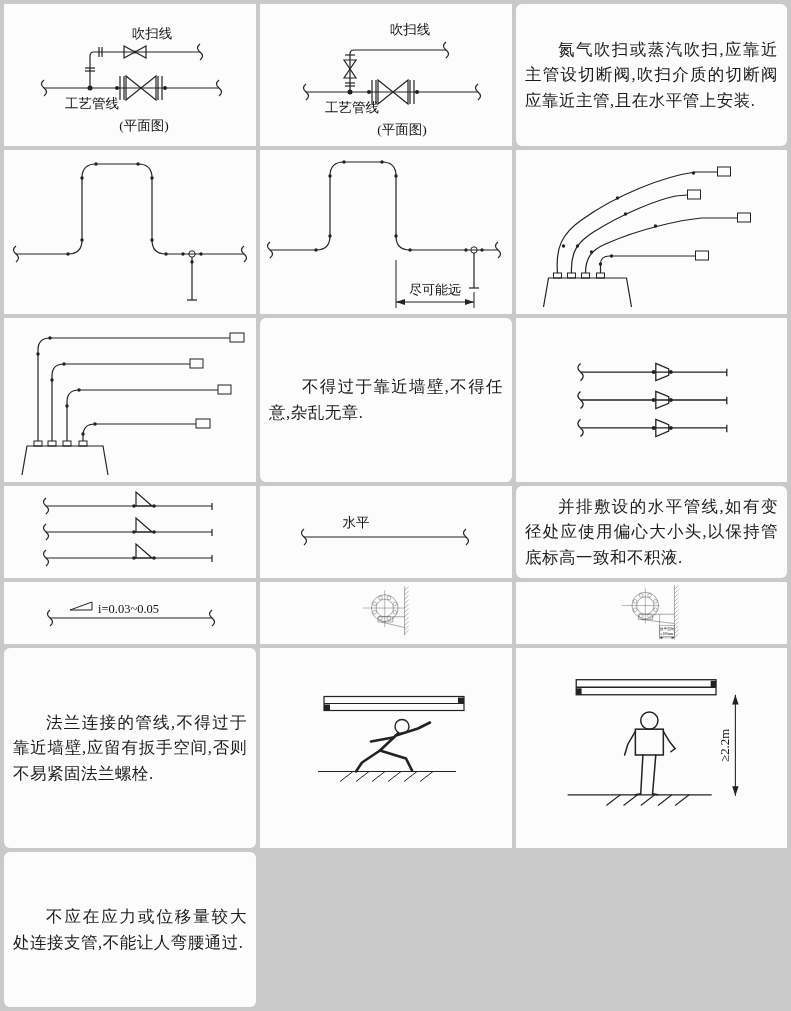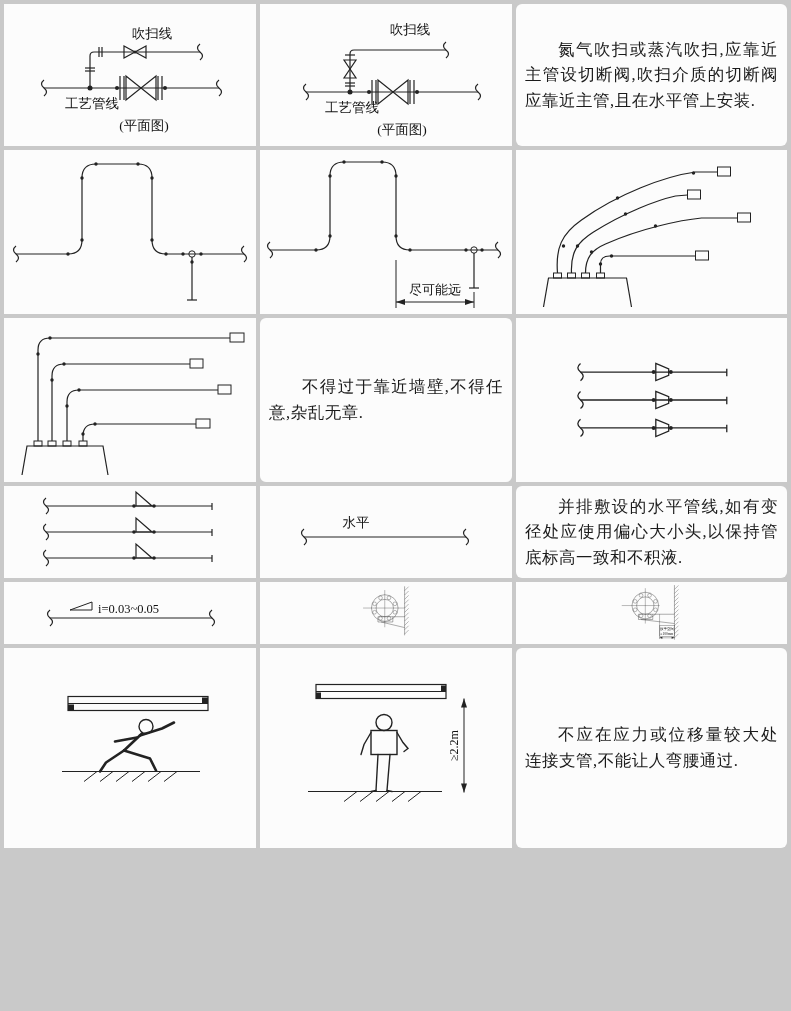--- a/index.html
+++ b/index.html
@@ -380,20 +380,23 @@
         <line class="thin" x1="152" y1="104" x2="152" y2="184"></line>
         <rect class="thin" x="153" y="141" width="47" height="34" fill="#fcfcfc"></rect>
         <text x="176" y="155" font-size="11.5" text-anchor="middle">扳手空间</text>
         <text x="176" y="170" font-size="11.5" text-anchor="middle">≥100mm</text>
         <line class="thin" x1="152" y1="180" x2="200" y2="180"></line>
         <path class="solid" d="M152,180 l9,-3 l0,6 Z"></path>
           <path class="solid" d="M200,180 l-9,-3 l0,6 Z"></path>
       </g>
     </svg>
   </div>
+  <div class="cell desc">
+    <p>法兰连接的管线,不得过于靠近墙壁,应留有扳手空间,否则不易紧固法兰螺栓.</p>
+  </div>
 
   <div class="cell diag">
     <svg viewBox="0 0 252 155">
       <g>
         <rect class="ln" x="64" y="26" width="140" height="14" fill="none"></rect>
         <line class="ln" x1="64" y1="33" x2="204" y2="33"></line>
         <rect class="solid" x="64" y="34" width="6" height="6"></rect>
         <rect class="solid" x="198" y="27" width="6" height="6"></rect>
       </g>
       <g stroke="#222" stroke-width="2.6" stroke-linecap="round" stroke-linejoin="round" fill="none">

